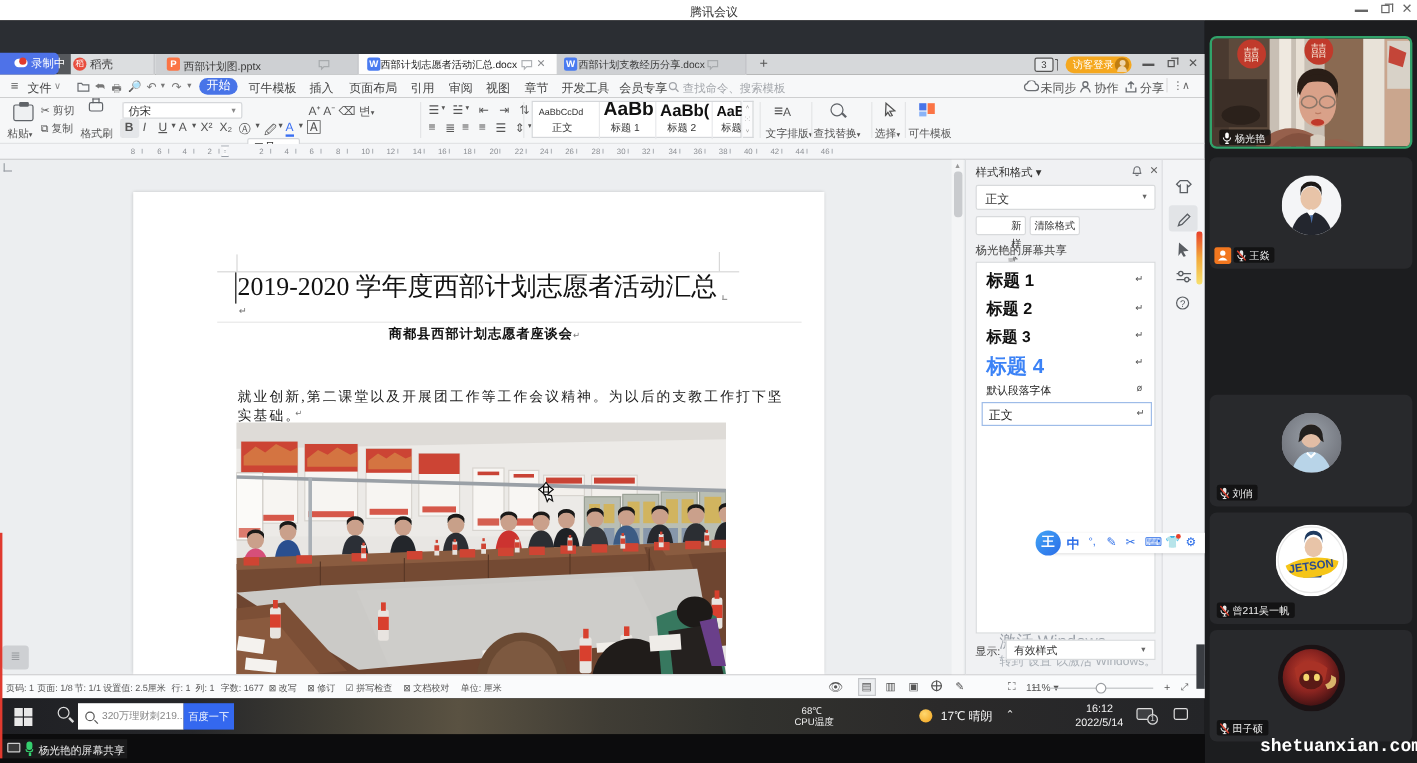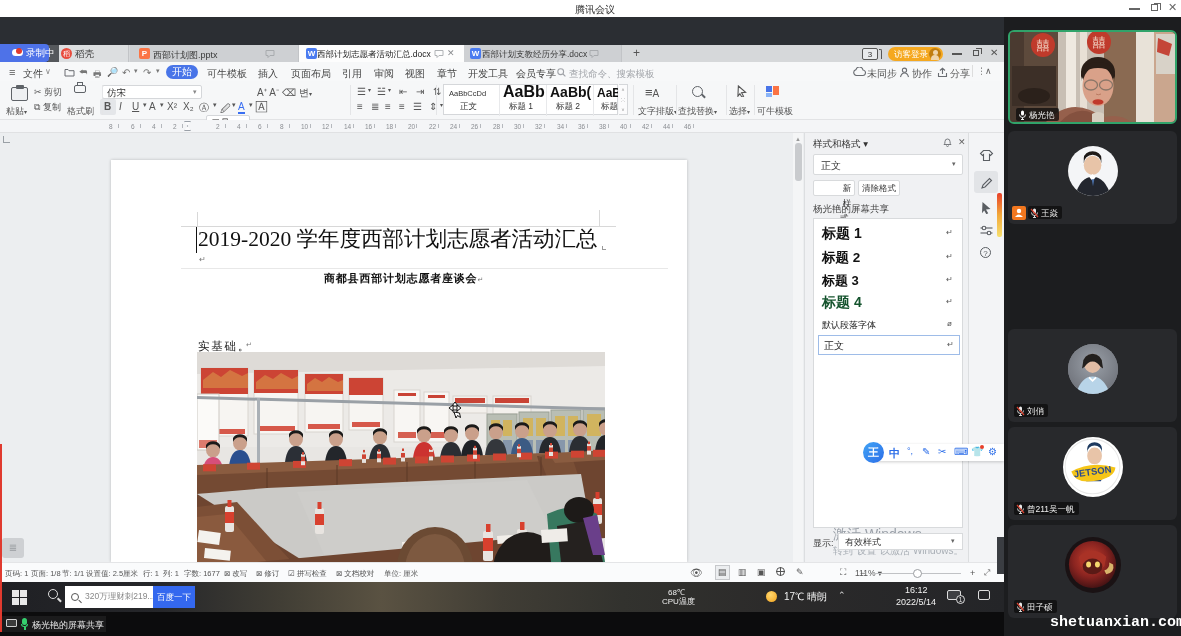--- a/index.html
+++ b/index.html
@@ -274,20 +274,21 @@
     <div class="ab" style="left:111px;top:27px;width:576px;height:402px;background:#fff;box-shadow:0 0 3px rgba(0,0,0,0.22);"></div>
     <div class="ab" style="left:181px;top:93px;width:435px;height:1px;background:#d8d8d8;"></div>
     <div class="ab" style="left:197px;top:79px;width:1px;height:14px;background:#d8d8d8;"></div>
     <div class="ab" style="left:599px;top:77px;width:1px;height:16px;background:#d8d8d8;"></div>
     <div class="ab" style="left:181px;top:135px;width:487px;height:1px;background:#e8e8e8;"></div>
     <div class="ab" style="left:196px;top:94px;width:1.2px;height:26px;background:#111;"></div>
     <div class="ab txt" style="left:198px;top:91px;font-family:'Liberation Serif',serif;font-size:21.5px;color:#111;letter-spacing:0px;">2019-2020 学年度西部计划志愿者活动汇总</div>
     <div class="ab txt" style="left:199px;top:122px;font-size:8px;color:#777;">↵</div>
     <div class="ab" style="left:602px;top:113px;width:4px;height:4px;border-left:1px solid #999;border-bottom:1px solid #999;"></div>
     <div class="ab txt" style="left:324px;top:138px;font-family:'Liberation Serif',serif;font-size:11px;font-weight:bold;color:#111;letter-spacing:0.8px;">商都县西部计划志愿者座谈会<span style="font-weight:normal;font-size:7px;color:#777;">↵</span></div>
+    <div class="ab txt" style="left:198px;top:190px;font-family:'Liberation Serif',serif;font-size:11.5px;color:#1a1a1a;letter-spacing:1.75px;">就业创新,第二课堂以及开展团工作等工作会议精神。为以后的支教工作打下坚</div>
     <div class="ab txt" style="left:198px;top:206px;font-family:'Liberation Serif',serif;font-size:11.5px;color:#1a1a1a;letter-spacing:1.75px;">实基础。</div>
     <div class="ab txt" style="left:246px;top:208px;font-size:7px;color:#777;">↵</div>
 <svg class="ab" style="left:197px;top:219px;" width="408" height="210" viewBox="0 0 408 210">
 <rect width="408" height="210" fill="#e8e6e3"></rect>
 <rect width="408" height="95" fill="#eceae7"></rect>
 <polygon points="0,0 408,0 408,14 0,22" fill="#dedbd7"></polygon>
 
 <g>
 <rect x="4" y="16" width="47" height="68" fill="#f7f5f2" stroke="#d8d4cf" stroke-width="1"></rect>
 <rect x="4" y="16" width="47" height="26" fill="#cc4434"></rect>
@@ -537,21 +538,21 @@
       <div class="ab" style="left:8px;top:47px;width:42px;height:16px;background:#fff;border:1px solid #d8dadc;border-radius:2px;font-size:8.5px;color:#333;text-align:center;line-height:15px;padding-left:26px;">新样式...</div>
       <div class="ab" style="left:53px;top:47px;width:42px;height:16px;background:#fff;border:1px solid #d8dadc;border-radius:2px;font-size:8.5px;color:#333;text-align:center;line-height:15px;">清除格式</div>
       <div class="ab txt" style="left:8px;top:70px;font-size:9.5px;color:#444;">杨光艳的屏幕共享</div>
       <div class="ab" style="left:8px;top:85px;width:150px;height:310px;background:#fff;border:1px solid #d8dadc;">
         <div class="ab txt" style="left:8px;top:6px;font-size:14px;font-weight:bold;color:#111;">标题 1</div>
         <div class="ab txt" style="left:132px;top:9px;font-size:8px;color:#555;">↵</div>
         <div class="ab txt" style="left:8px;top:30px;font-size:13.5px;font-weight:bold;color:#111;">标题 2</div>
         <div class="ab txt" style="left:132px;top:33px;font-size:8px;color:#555;">↵</div>
         <div class="ab txt" style="left:8px;top:53px;font-size:13px;font-weight:bold;color:#111;">标题 3</div>
         <div class="ab txt" style="left:132px;top:56px;font-size:8px;color:#555;">↵</div>
-        <div class="ab txt" style="left:8px;top:75px;font-size:14px;font-weight:bold;color:#14532d;">标题 4</div>
+        <div class="ab txt" style="left:8px;top:75px;font-size:17px;font-weight:bold;color:#3b82f6;">标题 4</div>
         <div class="ab txt" style="left:132px;top:78px;font-size:8px;color:#555;">↵</div>
         <div class="ab txt" style="left:8px;top:100px;font-size:9px;color:#222;">默认段落字体</div>
         <div class="ab txt" style="left:133px;top:100px;font-size:8px;color:#555;">ø</div>
         <div class="ab" style="left:4px;top:116px;width:142px;height:20px;border:1px solid #9ebce8;background:#fff;">
           <span class="ab txt" style="left:5px;top:3px;font-size:10px;color:#222;">正文</span>
           <span class="ab txt" style="left:128px;top:4px;font-size:8px;color:#555;">↵</span>
         </div>
       </div>
 <div class="ab txt" style="left:28px;top:393px;font-size:14px;color:#9aa0a8;">激活 Windows</div>
 <div class="ab txt" style="left:28px;top:411px;font-size:10px;color:#a8aeb5;">转到"设置"以激活 Windows。</div>

